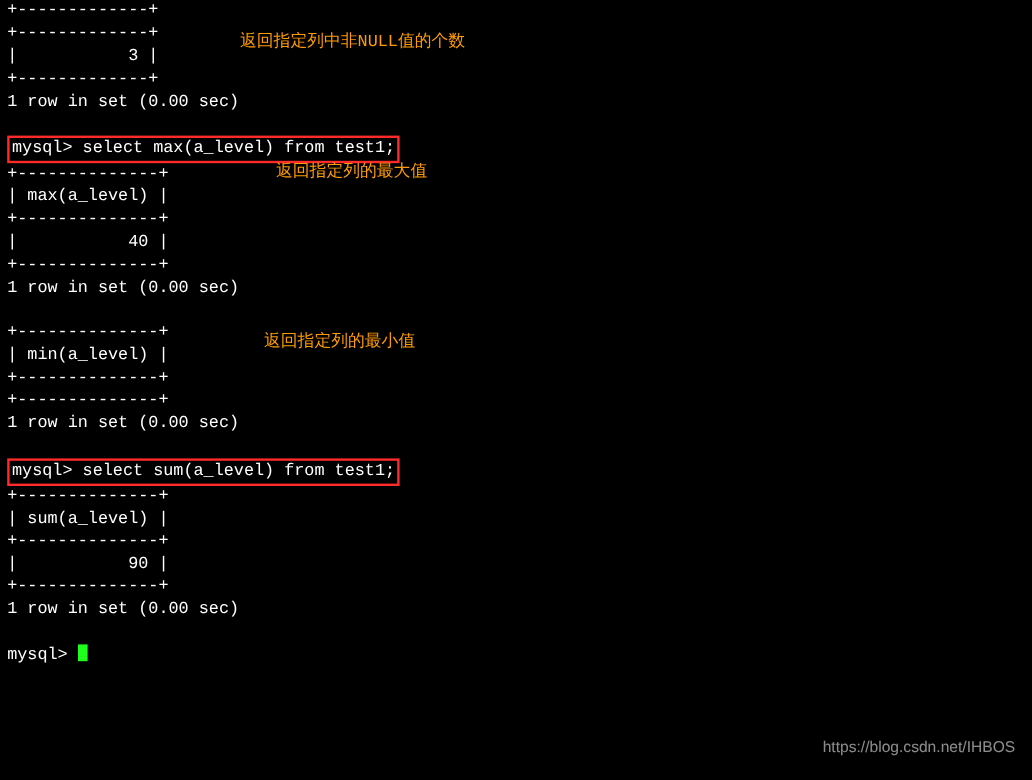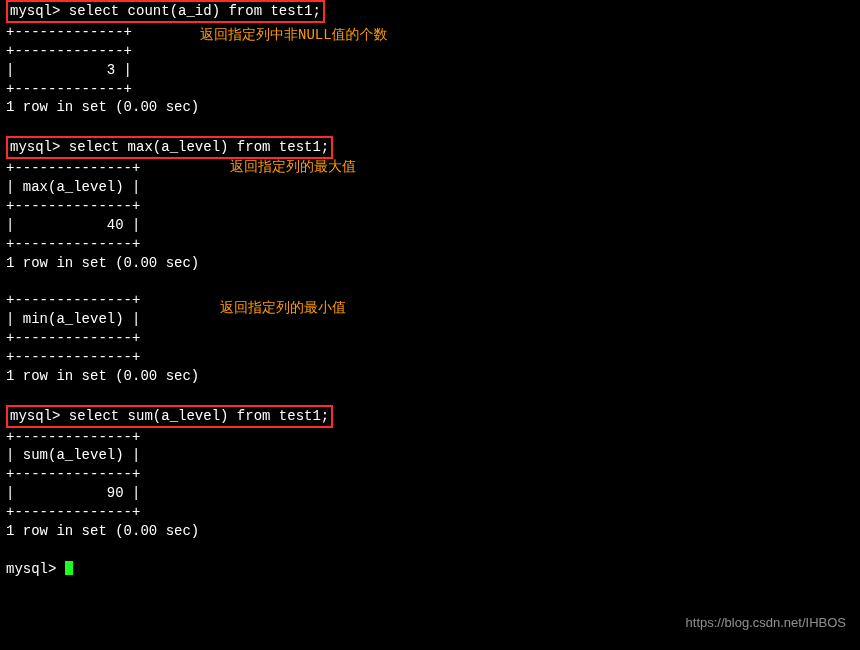--- a/index.html
+++ b/index.html
@@ -47,23 +47,20 @@
       font-size: 13px;
       margin-left: 28px;
     }
     .block { position: relative; }
     .cmd-row { position: relative; padding-left: 6px; }
   </style>
 </head>
 <body>
 
 <div class="block">
-  <div class="cmd-row">
-    <span class="highlight-box"><span class="prompt">mysql&gt; </span><span>select count(a_id) from test1;</span></span>
-  </div>
   <div class="term-line">+-------------+</div>
   <div class="term-line">+-------------+</div>
   <div class="term-line">|           3 |</div>
   <div class="term-line">+-------------+</div>
   <div class="term-line">1 row in set (0.00 sec)</div>
   <div class="term-line"> </div>
   <div class="annotation" style="top:26px;left:200px">返回指定列中非NULL值的个数</div>
 </div>
 
 <div class="block">

